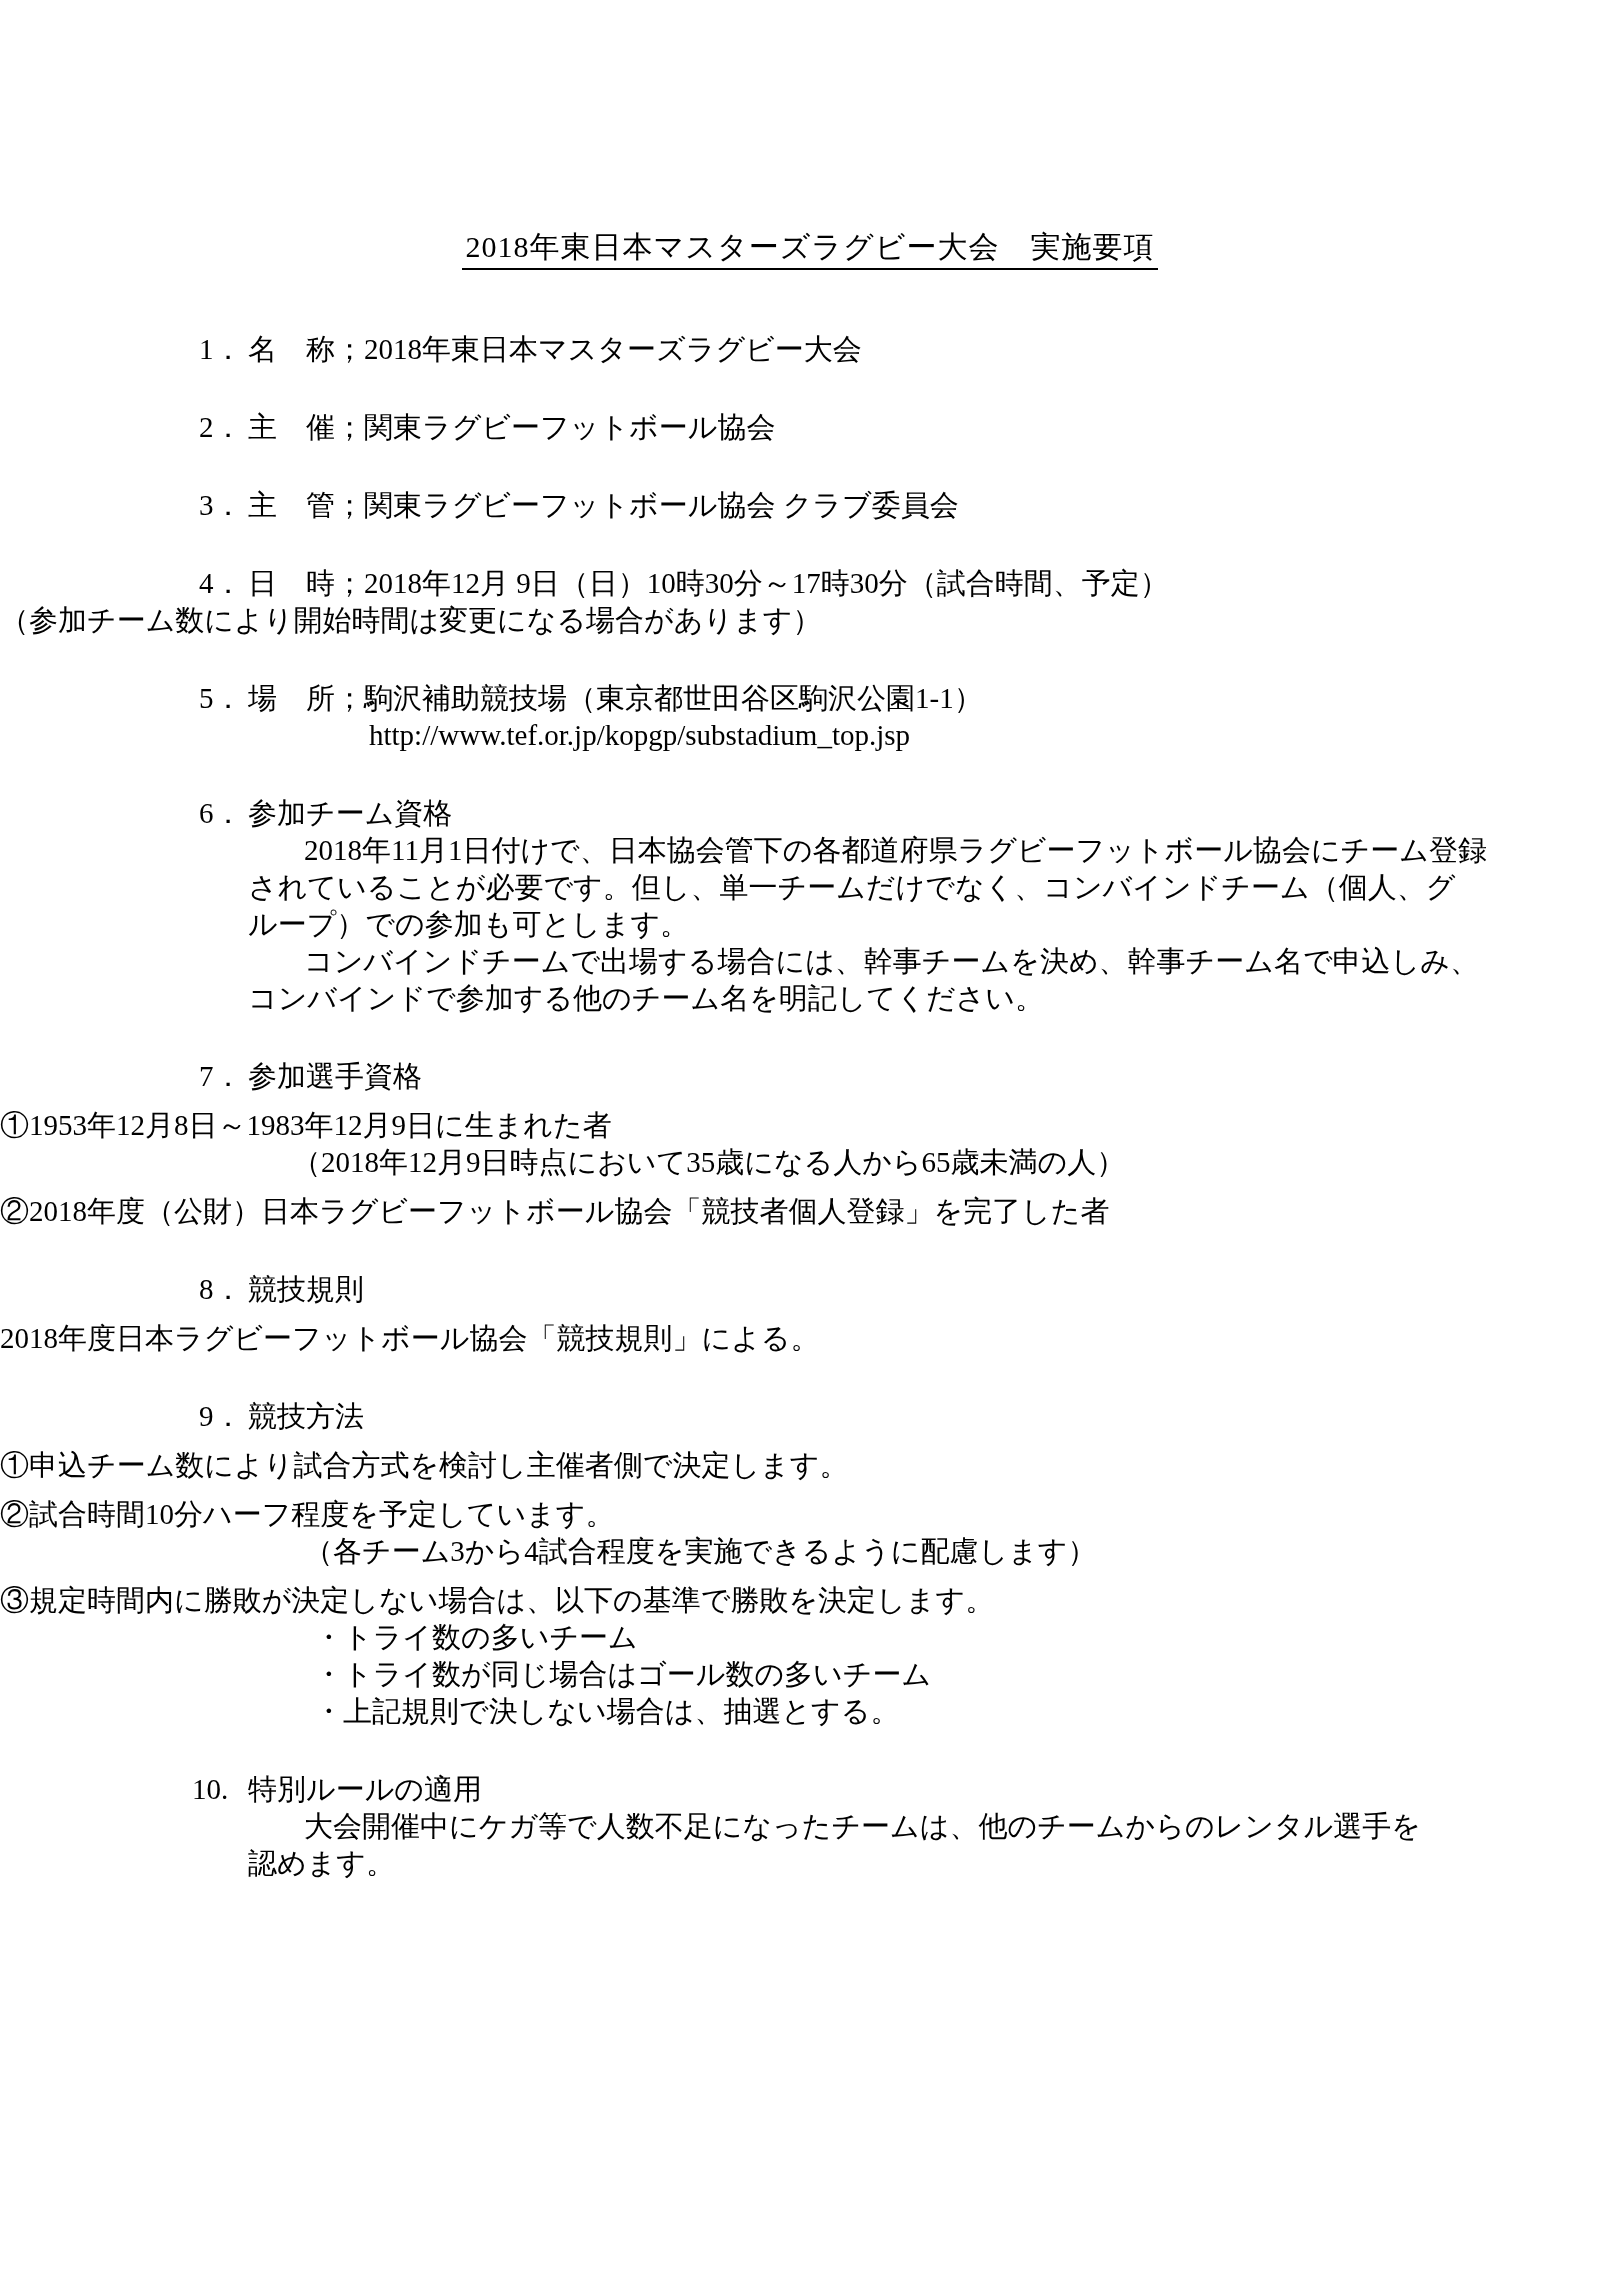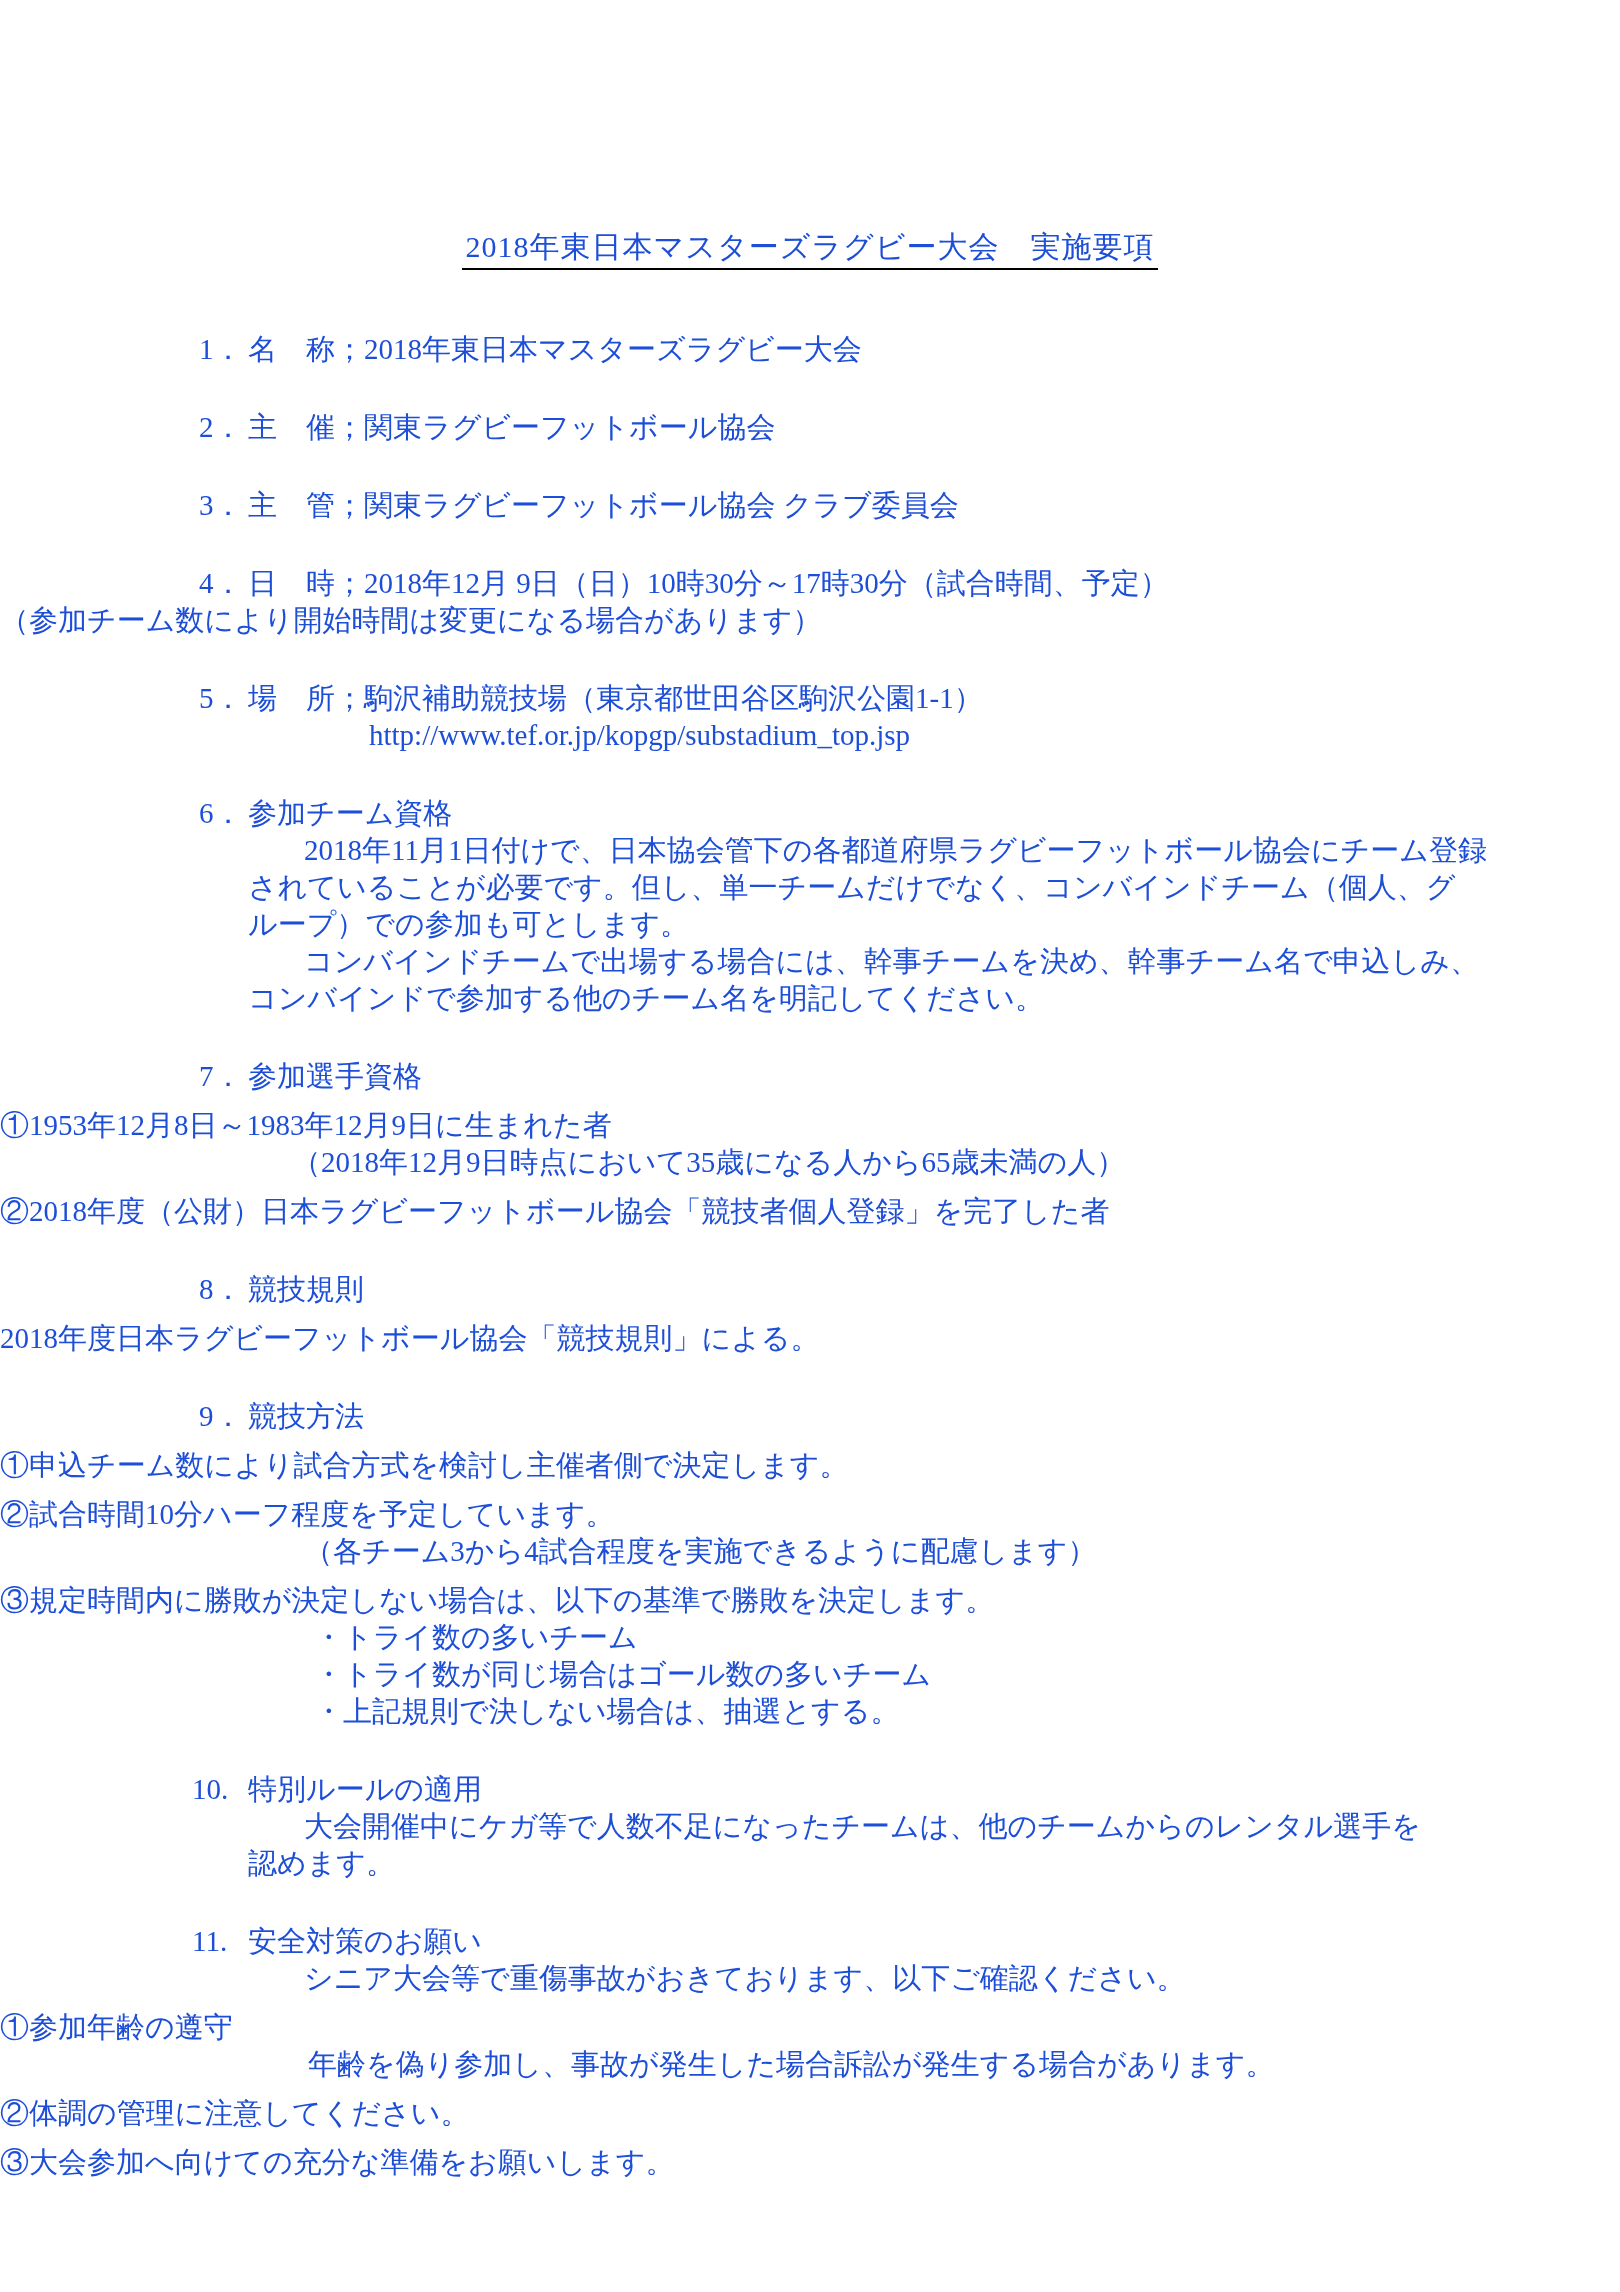--- a/index.html
+++ b/index.html
@@ -1,21 +1,21 @@
 <!DOCTYPE html>
 <html><head>
 <meta charset="utf-8">
 <style>
   html,body{margin:0;padding:0;background:#ffffff;}
   .page{
     position:relative;
     width:1620px;
     height:2293px;
     background:#ffffff;
-    color:#1d4ed8;
+    color:#000000;
     font-family:"Liberation Serif","DejaVu Serif",serif;
     font-size:29px;
     box-sizing:border-box;
     padding-top:227px;
     overflow:hidden;
   }
   .title-wrap{text-align:center;margin:0 0 61px 0;}
   .doc-title{
     display:inline-block;
     font-size:30px;
@@ -133,26 +133,15 @@
 
   <div class="sec two">
     <div class="row head">
       <span class="num">10.</span>
       <span>特別ルールの適用</span>
     </div>
     <div class="row i1">大会開催中にケガ等で人数不足になったチームは、他のチームからのレンタル選手を</div>
     <div class="row i0">認めます。</div>
   </div>
 
-  <div class="sec two">
-    <div class="row head">
-      <span class="num">11.</span>
-      <span>安全対策のお願い</span>
-    </div>
-    <div class="row i1">シニア大会等で重傷事故がおきております、以下ご確認ください。</div>
-    <div class="row i05">①参加年齢の遵守</div>
-    <div class="row i2">年齢を偽り参加し、事故が発生した場合訴訟が発生する場合があります。</div>
-    <div class="row i05">②体調の管理に注意してください。</div>
-    <div class="row i05">③大会参加へ向けての充分な準備をお願いします。</div>
-  </div>
 
 </div>
 
 
 </body></html>

